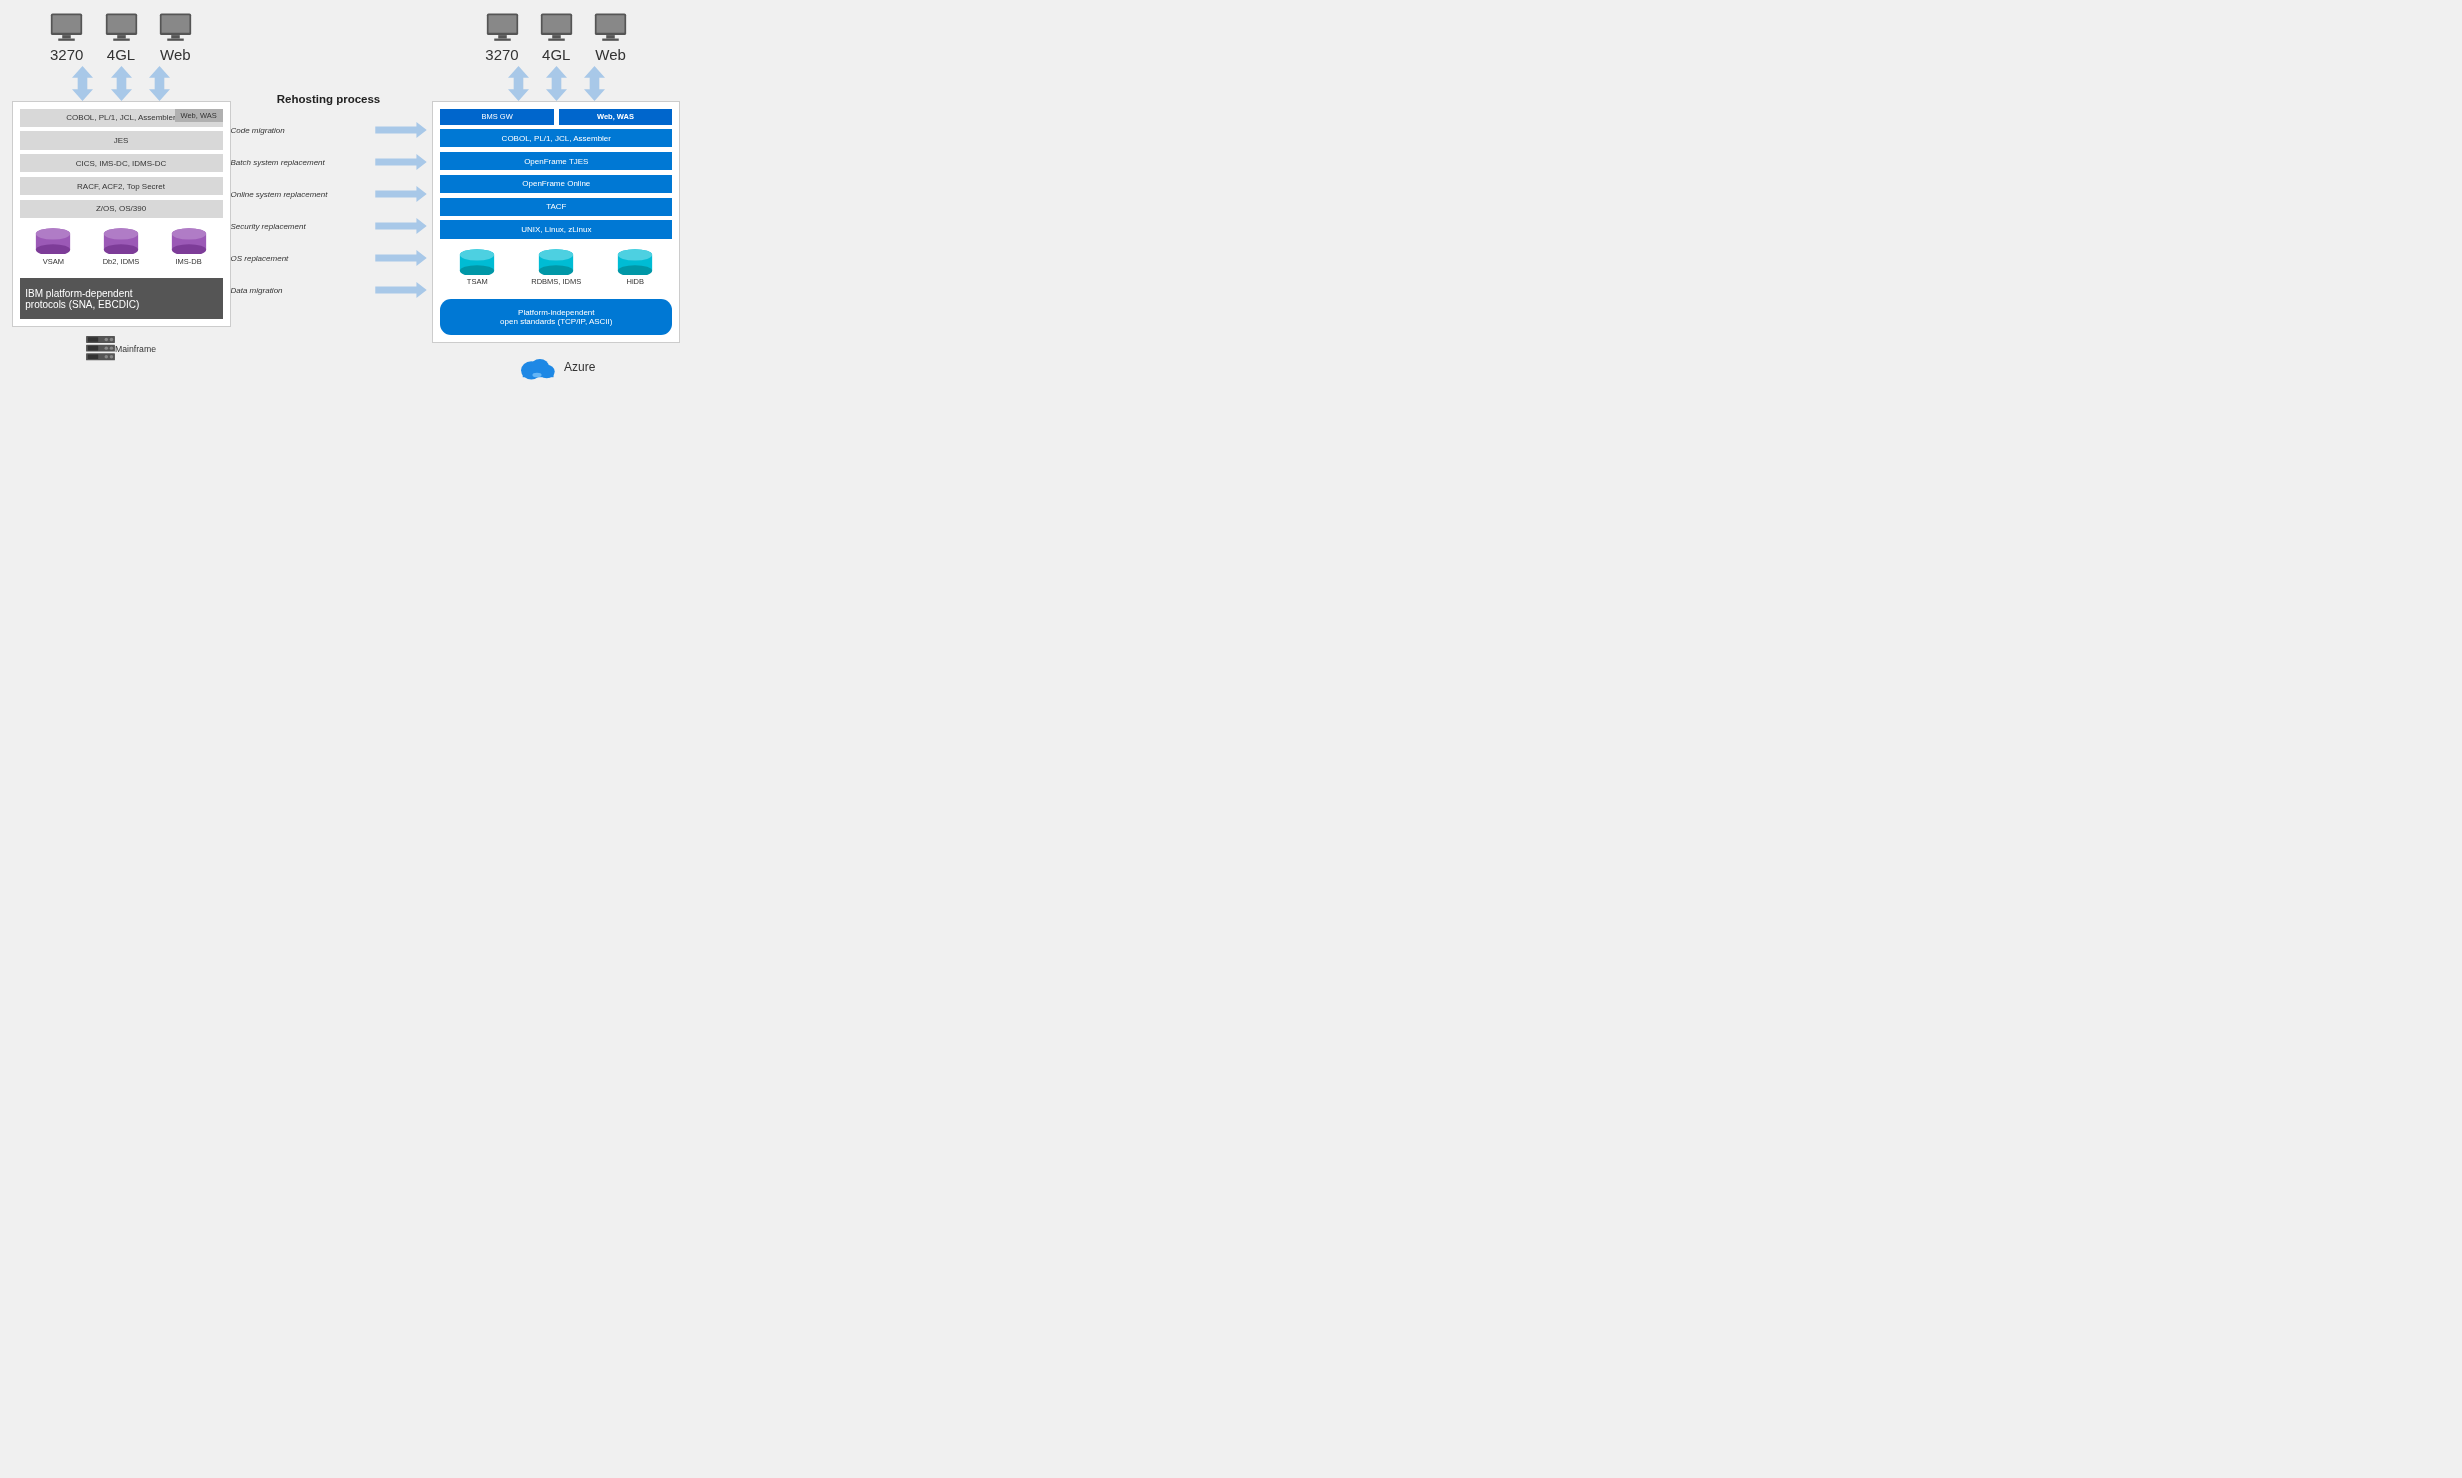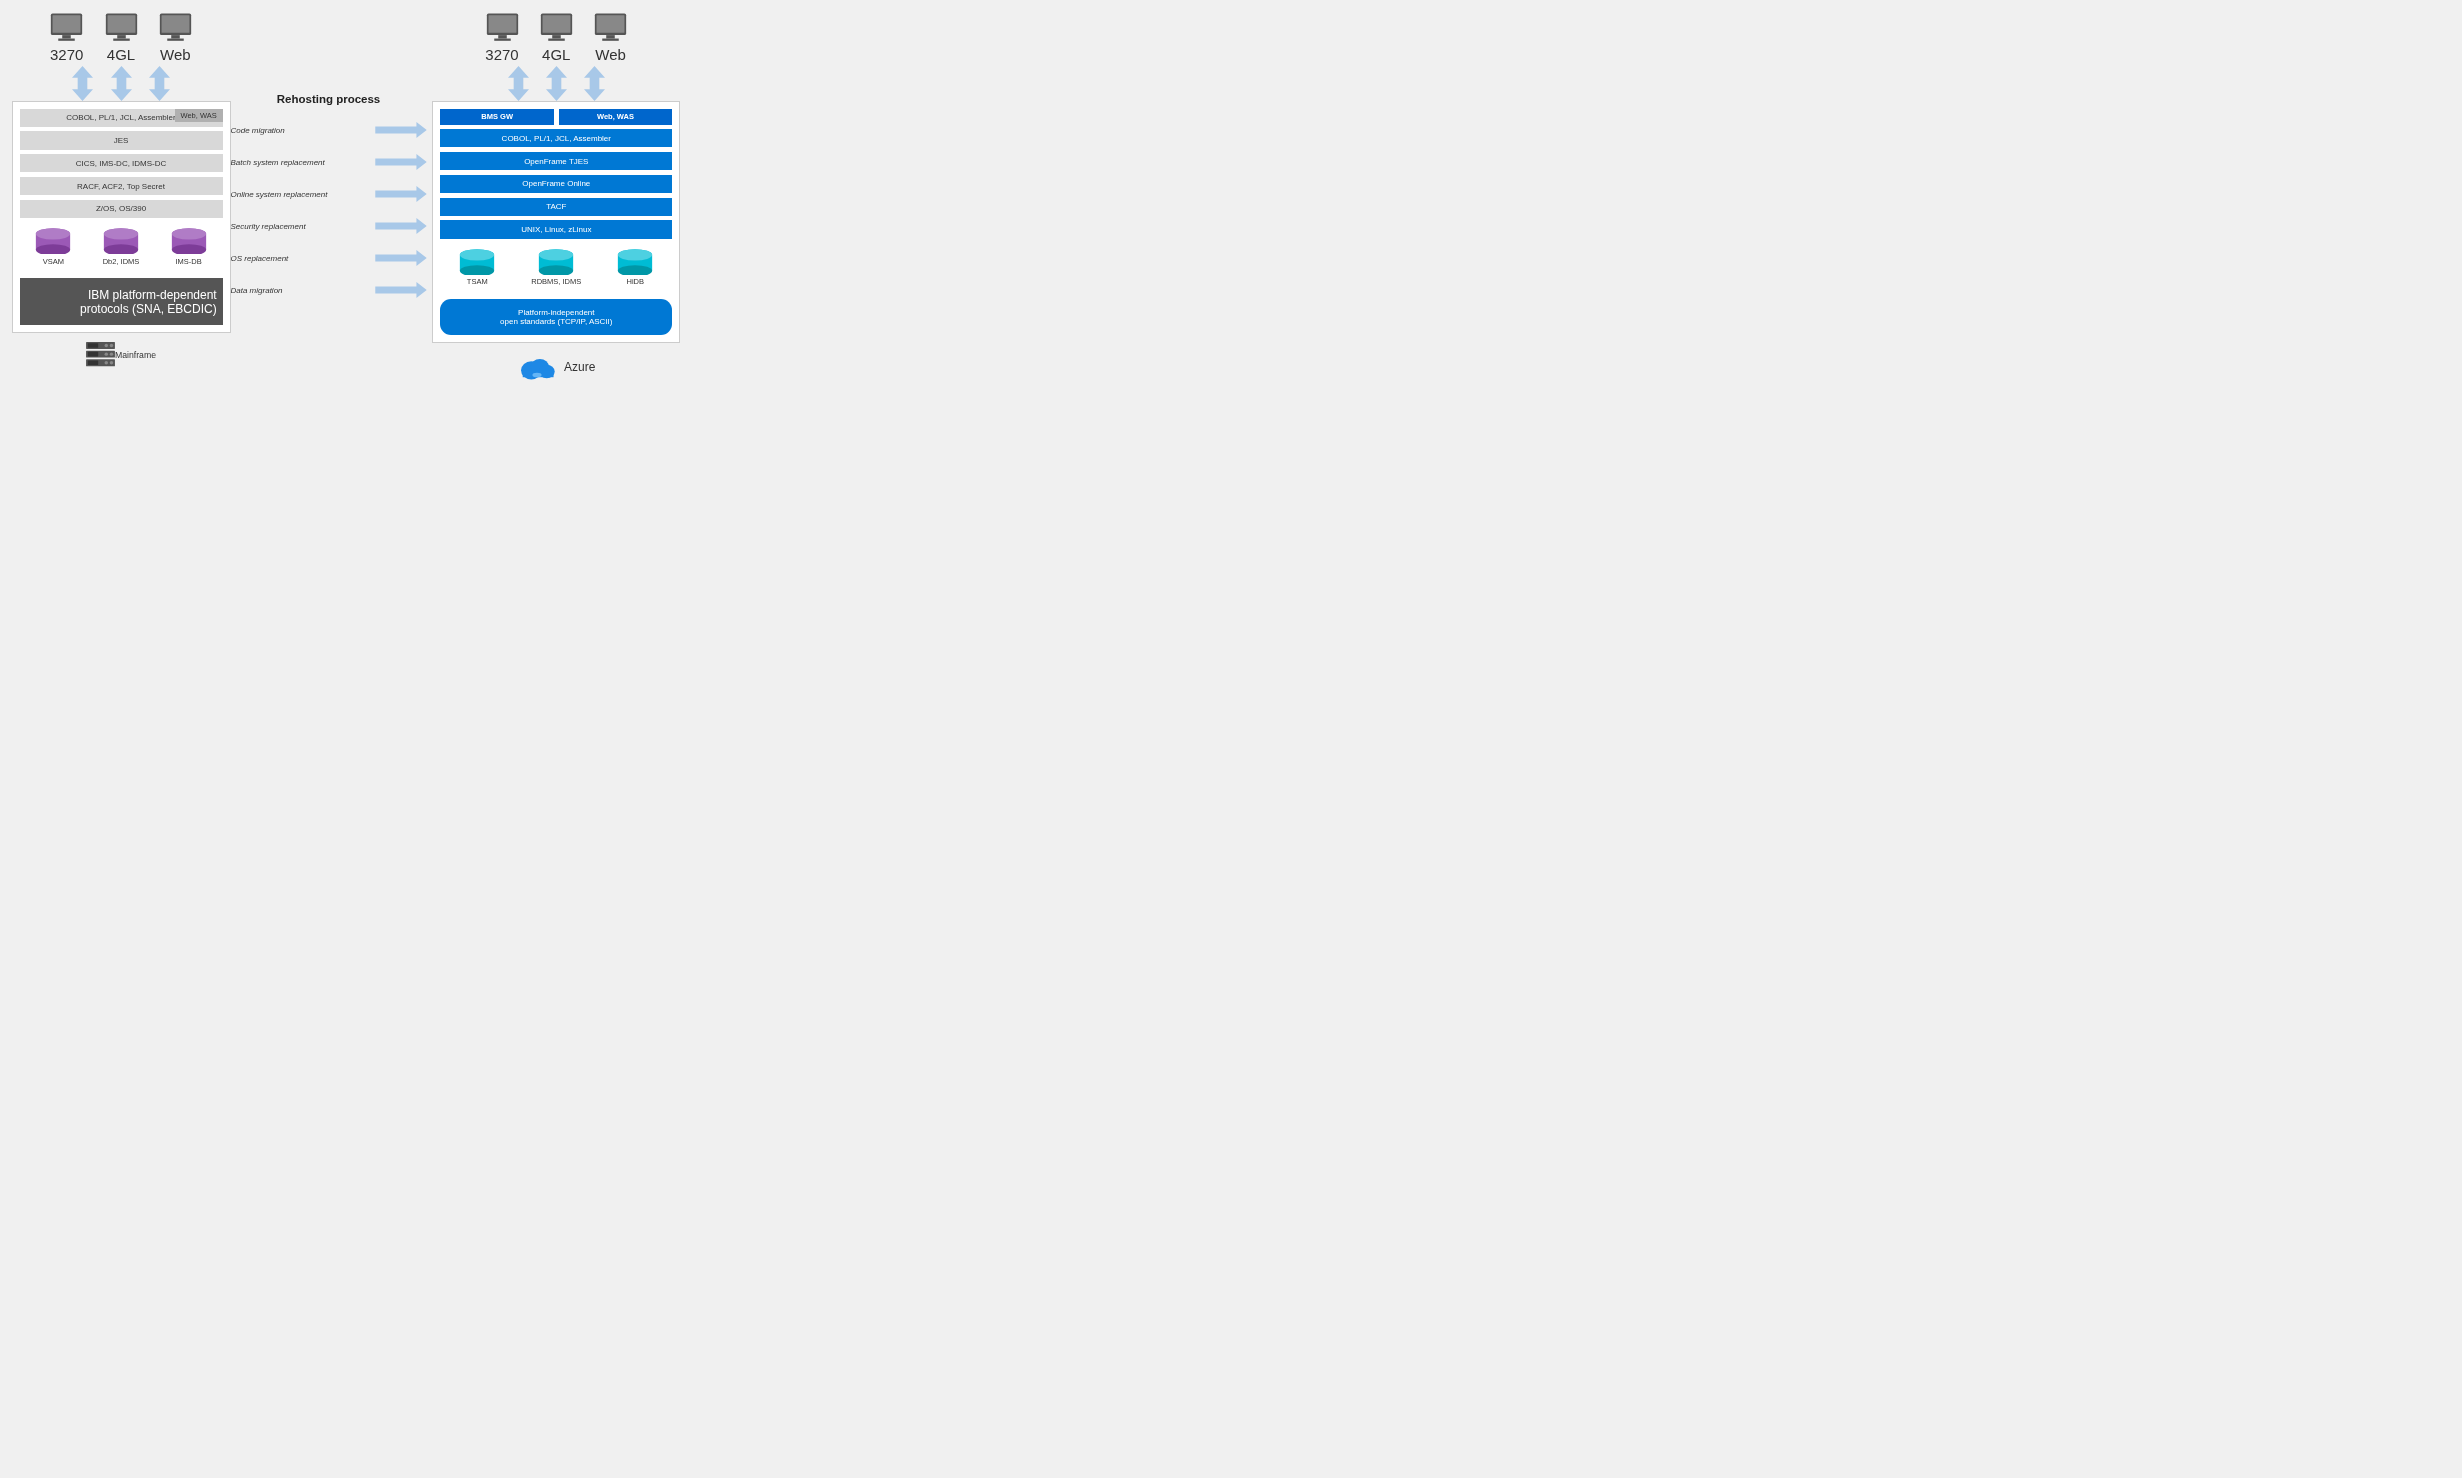--- a/index.html
+++ b/index.html
@@ -97,23 +97,23 @@
     }
 
     .db-label {
       font-size: 7.5px;
       color: #333;
     }
 
     .ibm-box {
       background: #555;
       color: #fff;
-      text-align: right;
+      text-align: left;
       padding: 9.2px 5.8px;
-      font-size: 12px;
+      font-size: 10px;
       font-weight: 500;
       margin-top: 2.3px;
     }
 
     
     .middle-section {
       display: flex;
       flex-direction: column;
       align-items: center;
       width: 196px;
@@ -178,21 +178,21 @@
       display: flex;
       align-items: center;
       gap: 4.6px;
     }
 
     .bms-gw-tag {
       background: #0066cc;
       color: #fff;
       padding: 3.5px 8px;
       font-size: 7.5px;
-      font-weight: 700;
+      font-weight: 400;
       flex: 1;
       text-align: center;
     }
 
     .web-was-tag-right {
       background: #0066cc;
       color: #fff;
       padding: 3.5px 8px;
       font-size: 7.5px;
       font-weight: 600;

